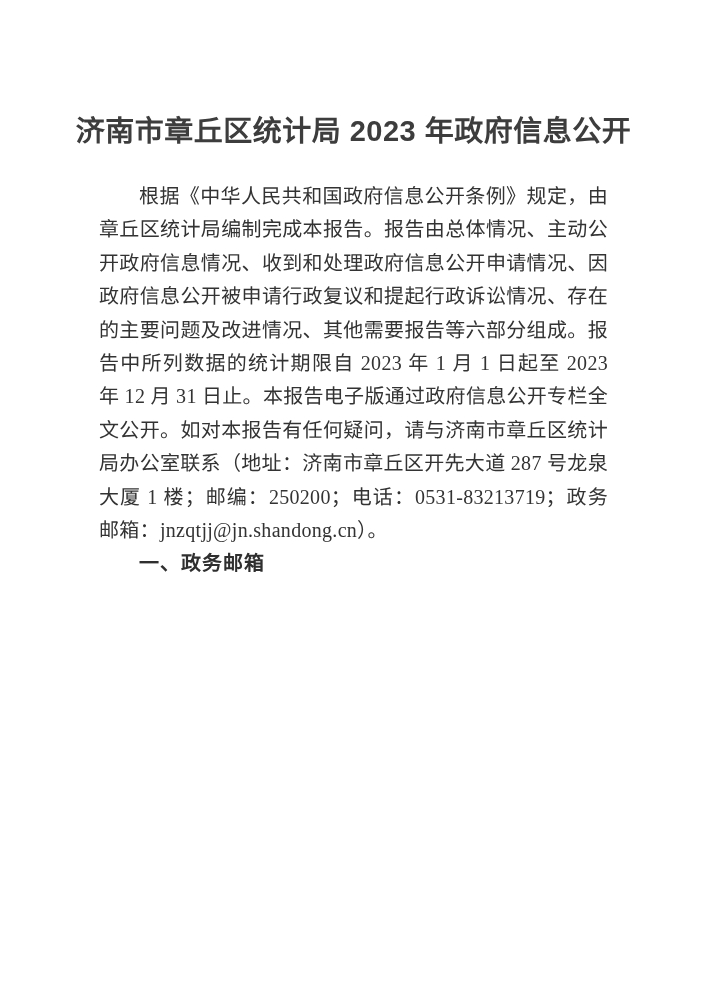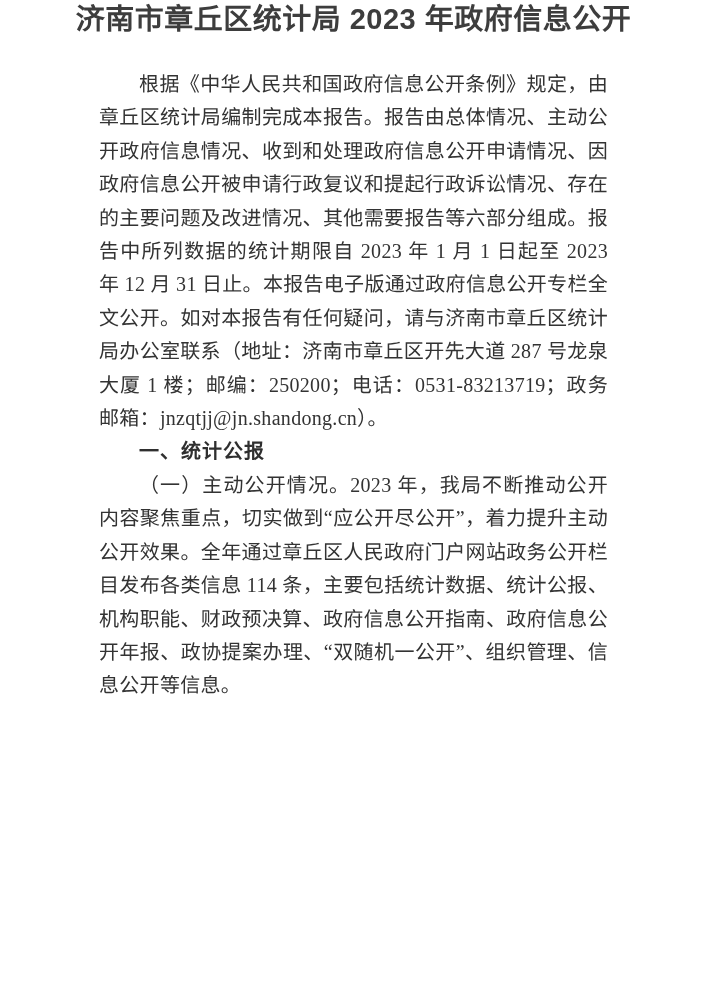--- a/index.html
+++ b/index.html
@@ -9,20 +9,21 @@
   }
   .page {
     position: relative;
     width: 707px;
     height: 999px;
     background: #ffffff;
     overflow: hidden;
     font-family: "Liberation Serif", "DejaVu Serif", serif;
   }
   .doc-title {
+    padding-top: 112px;
     text-align: center;
     font-family: "Liberation Sans", "DejaVu Sans", sans-serif;
     font-weight: bold;
     font-size: 29px;
     line-height: 39px;
     color: #3d3d3d;
     letter-spacing: 0.5px;
   }
   .content {
     margin: 29px 71px 0 99px;
@@ -50,19 +51,18 @@
 
 <div class="page">
 
   <h1 class="doc-title" style="margin:0;">
     <span>济南市章丘区统计局 2023 年政府信息公开</span><br>
   </h1>
 
   <div class="content">
     <p class="para">根据《中华人民共和国政府信息公开条例》规定，由章丘区统计局编制完成本报告。报告由总体情况、主动公开政府信息情况、收到和处理政府信息公开申请情况、因政府信息公开被申请行政复议和提起行政诉讼情况、存在的主要问题及改进情况、其他需要报告等六部分组成。报告中所列数据的统计期限自 2023 年 1 月 1 日起至 2023 年 12 月 31 日止。本报告电子版通过政府信息公开专栏全文公开。如对本报告有任何疑问，请与济南市章丘区统计局办公室联系（地址：济南市章丘区开先大道 287 号龙泉大厦 1 楼；邮编：250200；电话：0531-83213719；政务邮箱：jnzqtjj@jn.shandong.cn）。</p>
 
-    <p class="para heading">一、统计公报</p>
+    <p class="para heading">一、政务邮箱</p>
 
 
-    <p class="para">（一）主动公开情况。2023 年，我局不断推动公开内容聚焦重点，切实做到“应公开尽公开”，着力提升主动公开效果。全年通过章丘区人民政府门户网站政务公开栏目发布各类信息 114 条，主要包括统计数据、统计公报、机构职能、财政预决算、政府信息公开指南、政府信息公开年报、政协提案办理、“双随机一公开”、组织管理、信息公开等信息。</p>
   </div>
 
 </div>
 
 </body></html>

